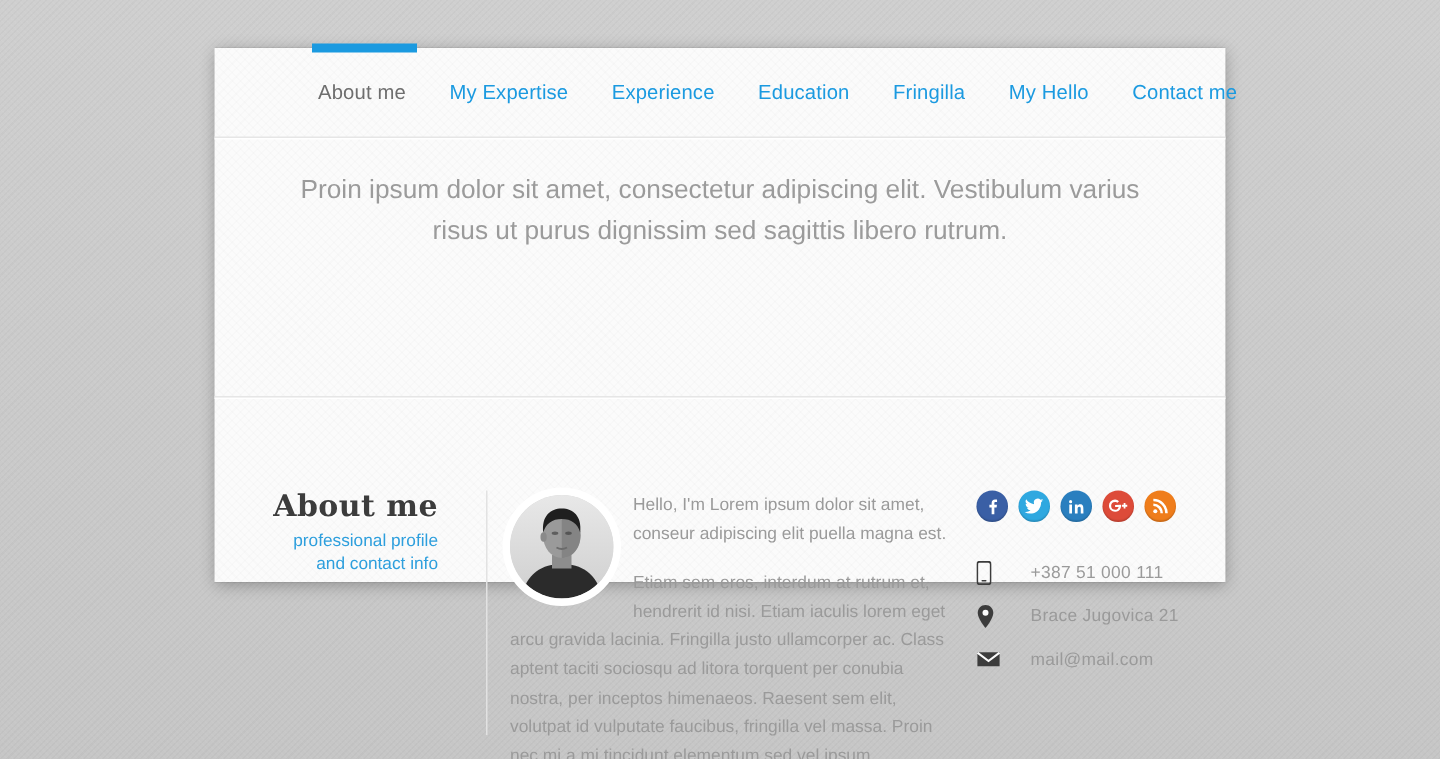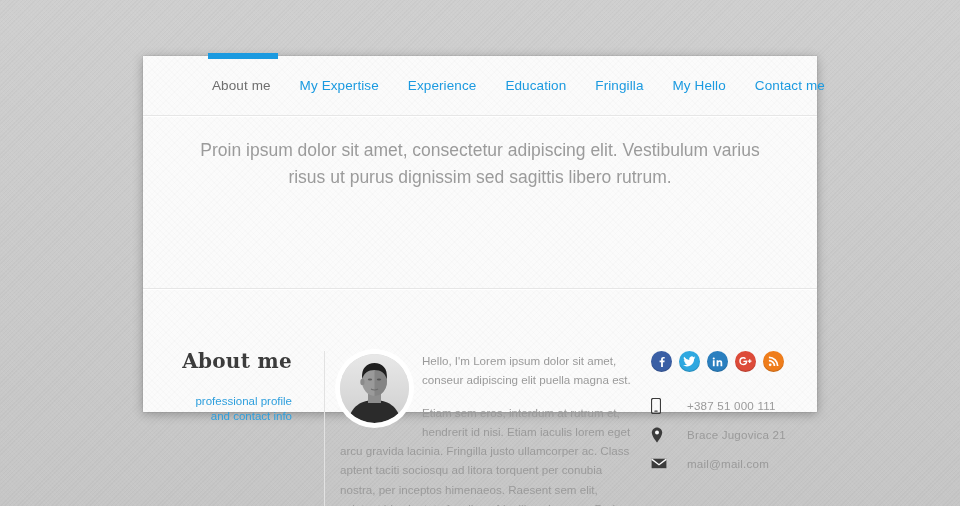--- a/index.html
+++ b/index.html
@@ -17,21 +17,21 @@
     background-image:
       repeating-linear-gradient(45deg, rgba(255,255,255,0.035) 0 1px, transparent 1px 3px),
       repeating-linear-gradient(-45deg, rgba(0,0,0,0.025) 0 1px, transparent 1px 3px),
       linear-gradient(to bottom, #cfcfcf 0%, #c6c6c6 100%);
   }
 
   
   .card {
     position: absolute;
     left: 143px;
-    top: 56px;
+    top: 32px;
     width: 674px;
     height: 356px;
     background: #fbfbfb;
     background-image:
       repeating-linear-gradient(45deg, rgba(0,0,0,0.012) 0 1px, transparent 1px 4px),
       repeating-linear-gradient(-45deg, rgba(0,0,0,0.012) 0 1px, transparent 1px 4px);
     box-shadow: 0 2px 10px rgba(0,0,0,0.28), 0 0 1px rgba(0,0,0,0.25);
   }
 
   
@@ -161,21 +161,21 @@
   .about-heading {
     font-family: "DejaVu Serif", "Liberation Serif", serif;
     font-size: 20px;
     font-weight: bold;
     color: #3c3c3c;
     letter-spacing: 0.3px;
     line-height: 1;
     text-shadow: 0 1px 0 #ffffff;
   }
   .about-sub {
-    margin-top: 23px;
+    margin-top: 7px;
     font-size: 11.5px;
     color: #2e9fdd;
     line-height: 15px;
   }
 
   
   .col-mid {
     position: absolute;
     left: 197px;
     top: 62px;

